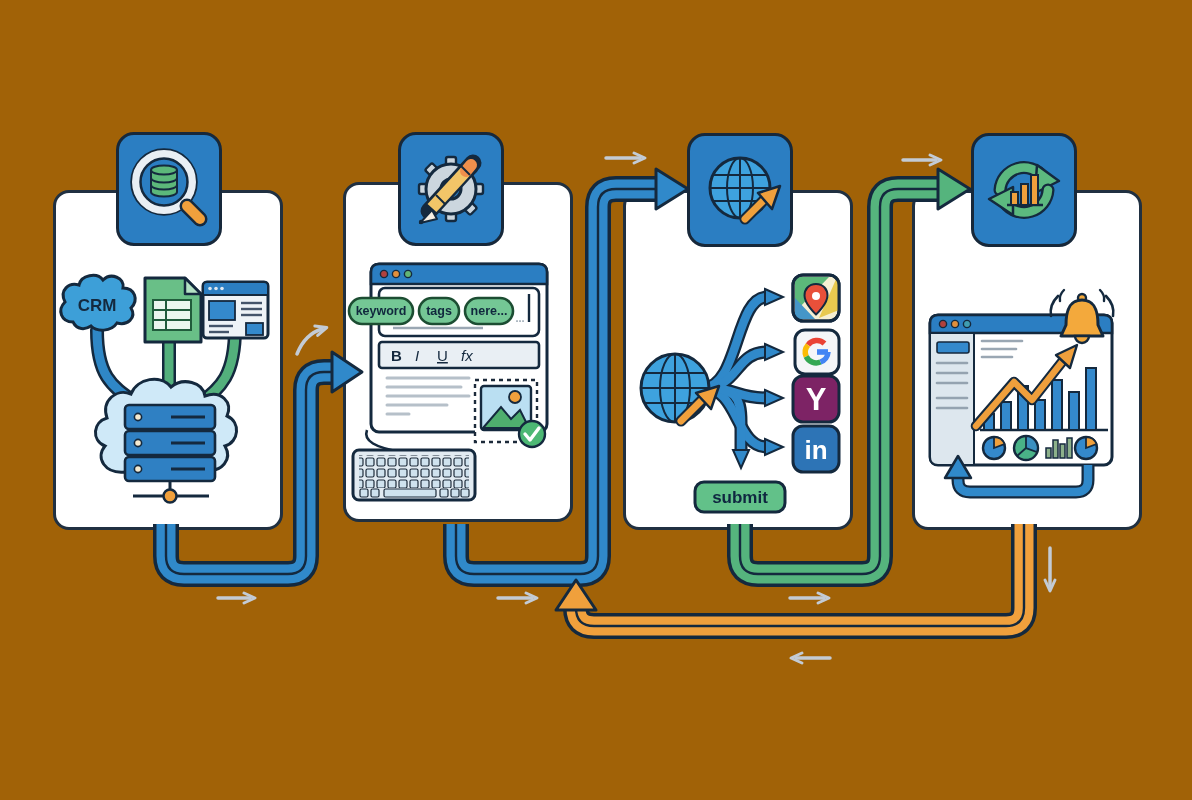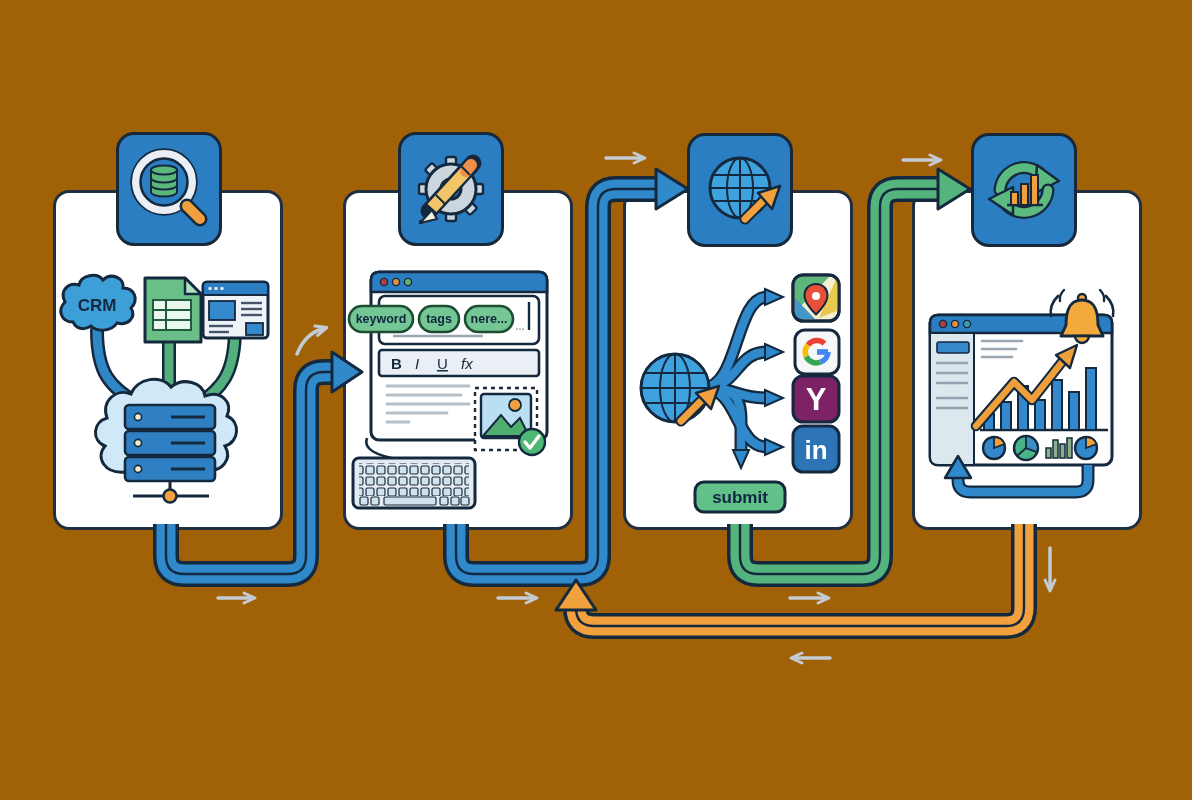--- a/index.html
+++ b/index.html
@@ -77,21 +77,21 @@
           <line x1="118" y1="253" x2="152" y2="253" stroke="#14293e" stroke-width="3"></line>
           <line x1="118" y1="279" x2="152" y2="279" stroke="#14293e" stroke-width="3"></line>
         </g>
         <line x1="117" y1="291" x2="117" y2="306" stroke="#14293e" stroke-width="3"></line>
         <line x1="80" y1="306" x2="156" y2="306" stroke="#14293e" stroke-width="3"></line>
         <circle cx="117" cy="306" r="6.5" fill="#f0a03c" stroke="#14293e" stroke-width="2.5"></circle>
       </g>
     </svg>
   </div>
 
-  <div class="panel" style="left:343px;top:190px;">
+  <div class="panel" style="left:343px;top:182px;">
     <svg viewBox="0 0 230 340">
       <defs>
         <pattern id="keys" width="11" height="11" patternUnits="userSpaceOnUse">
           <rect x="1" y="1" width="8" height="8" rx="1.5" fill="#cfe2ee" stroke="#1d2b3a" stroke-width="1.2"></rect>
         </pattern>
       </defs>
 
       <g>
         <rect x="28" y="82" width="176" height="168" rx="8" fill="#ffffff" stroke="#14293e" stroke-width="3"></rect>
         <path d="M28 102 L28 90 Q28 82 36 82 L196 82 Q204 82 204 90 L204 102 Z" fill="#2b7ec2" stroke="#14293e" stroke-width="2.6"></path>

